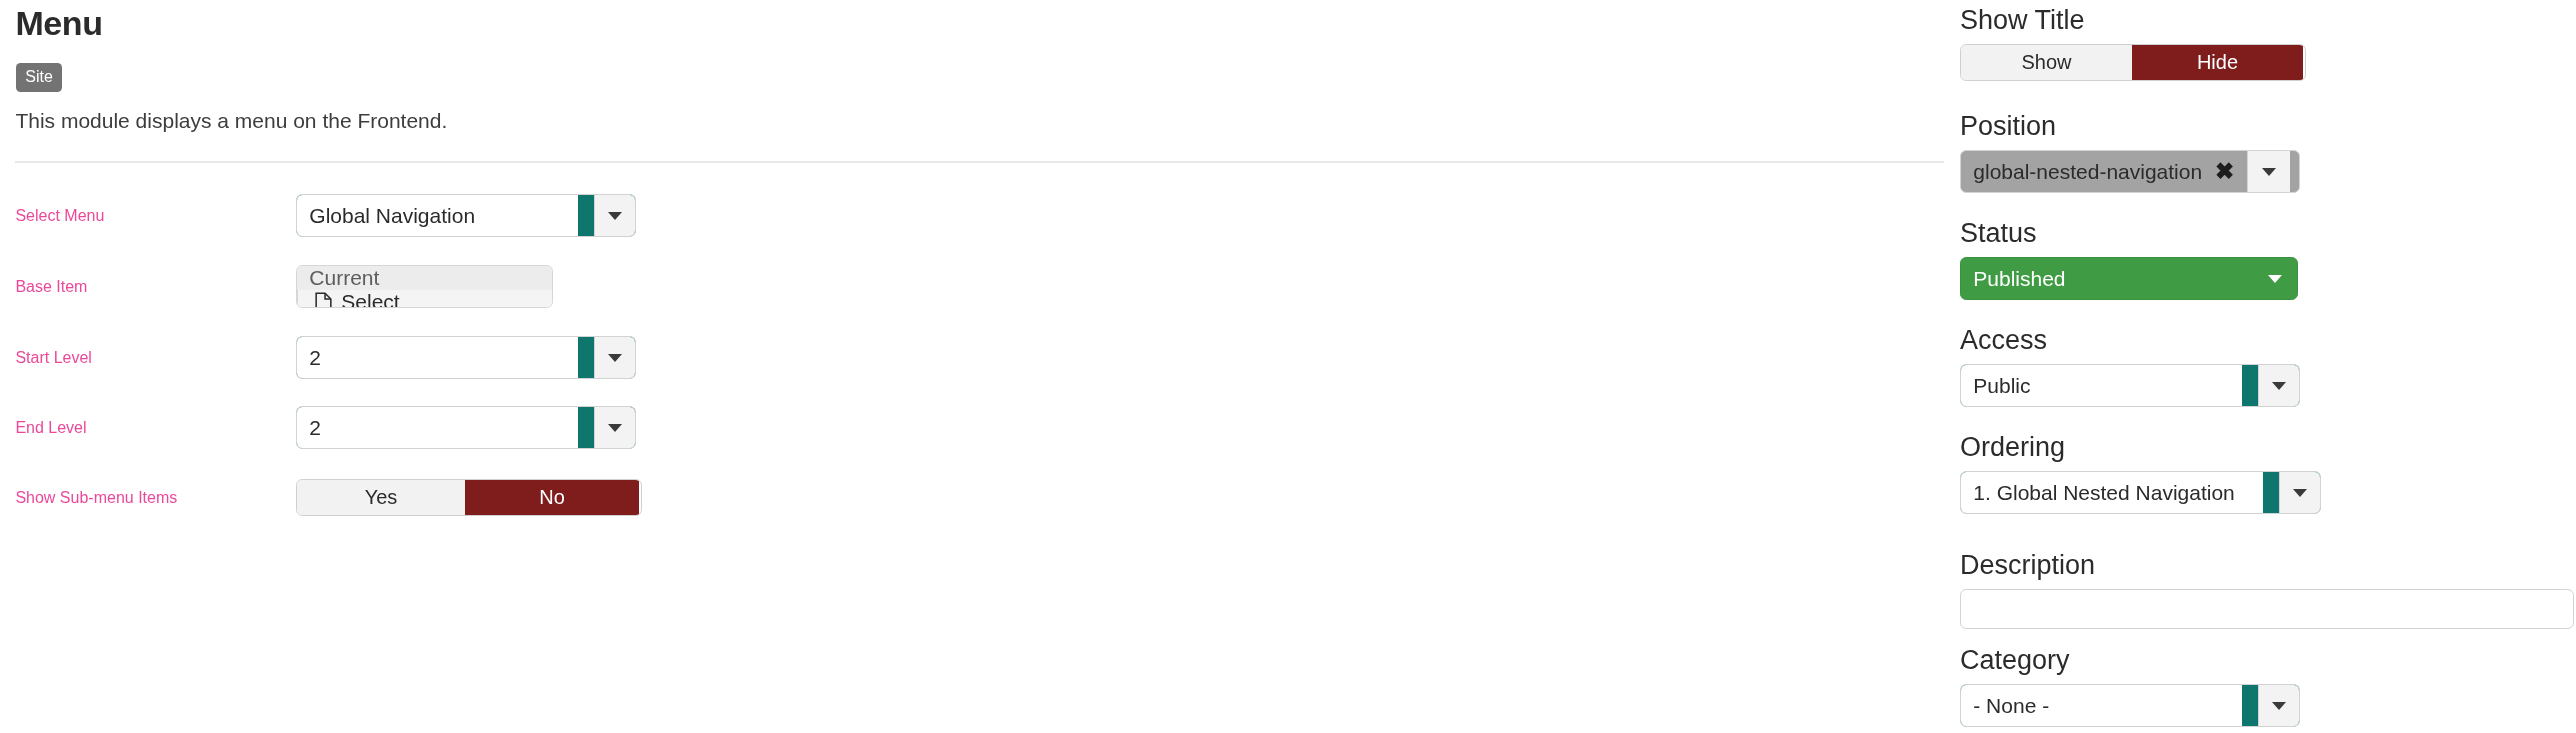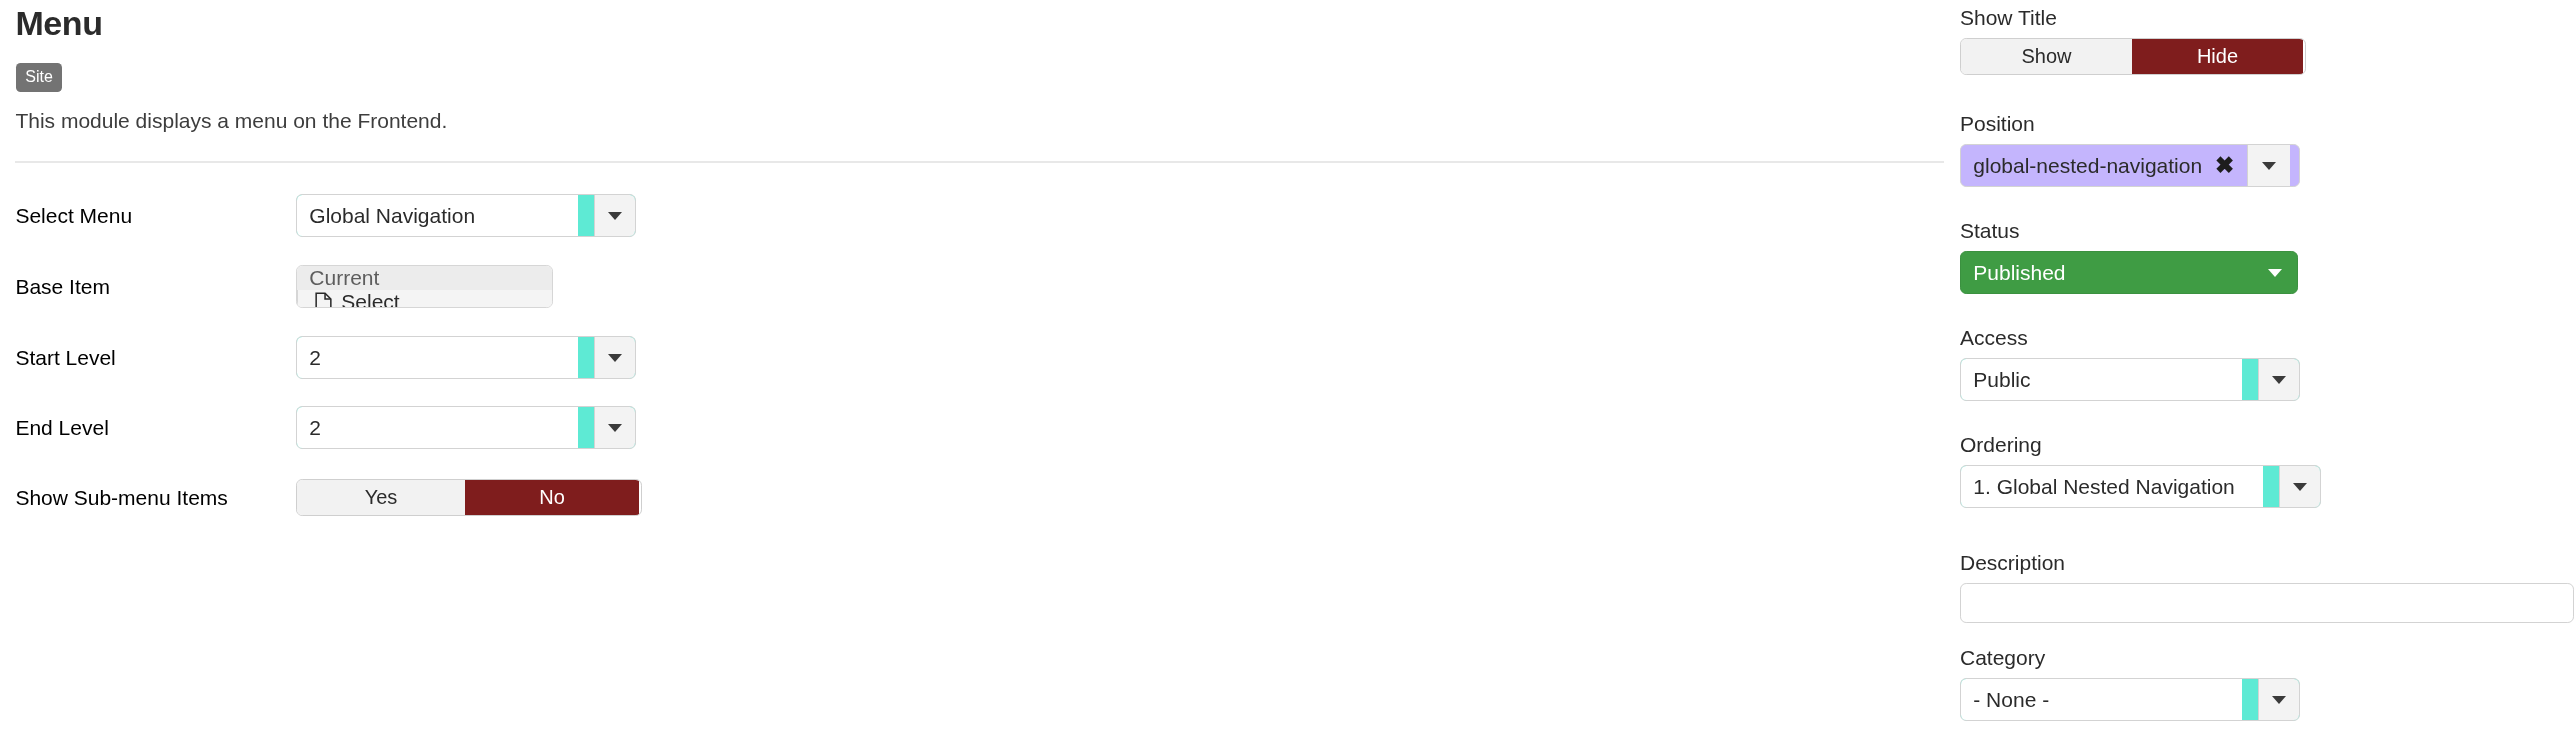--- a/index.html
+++ b/index.html
@@ -79,38 +79,38 @@
   
   .form-row {
     position: absolute;
     left: 0;
     height: 43px;
   }
   .form-label {
     position: absolute;
     left: 15.4px;
     top: 0;
-    font-size: 21px;
-    color: #000000;
+    font-size: 16px;
+    color: #ec4899;
     line-height: 43px;
     white-space: nowrap;
   }
   .field-wrap {
     position: absolute;
     left: 296px;
     top: 0;
   }
 
   
   .select-ctl {
     display: inline-flex;
     align-items: stretch;
     border: 1.5px solid #d3d3d3;
     border-radius: 6.2px;
-    background: #5eead4;
+    background: #0f766e;
     box-sizing: border-box;
     overflow: hidden;
     height: 43px;
     gap: 16px;
   }
   .select-ctl .sel-value {
     display: flex;
     align-items: center;
     padding: 0 12.3px;
     font-size: 21px;
@@ -213,35 +213,35 @@
     left: 1960px;
     top: 0;
     width: 616px;
     height: 733px;
   }
   .side-group {
     position: absolute;
     left: 0;
   }
   .side-label {
-    font-size: 21px;
+    font-size: 27px;
     color: #2b2b2b;
     line-height: 1;
     margin-bottom: 10px;
     display: block;
   }
 
   .position-ctl {
     display: inline-flex;
     align-items: stretch;
     height: 43px;
     border: 1.5px solid #d3d3d3;
     border-radius: 6.2px;
     overflow: hidden;
-    background: #c4b5fd;
+    background: #a3a3a3;
     box-sizing: border-box;
   }
   .position-ctl .pos-value {
     display: flex;
     align-items: center;
     font-size: 21px;
     color: #2b2b2b;
     padding-left: 12.3px;
     white-space: nowrap;
   }

